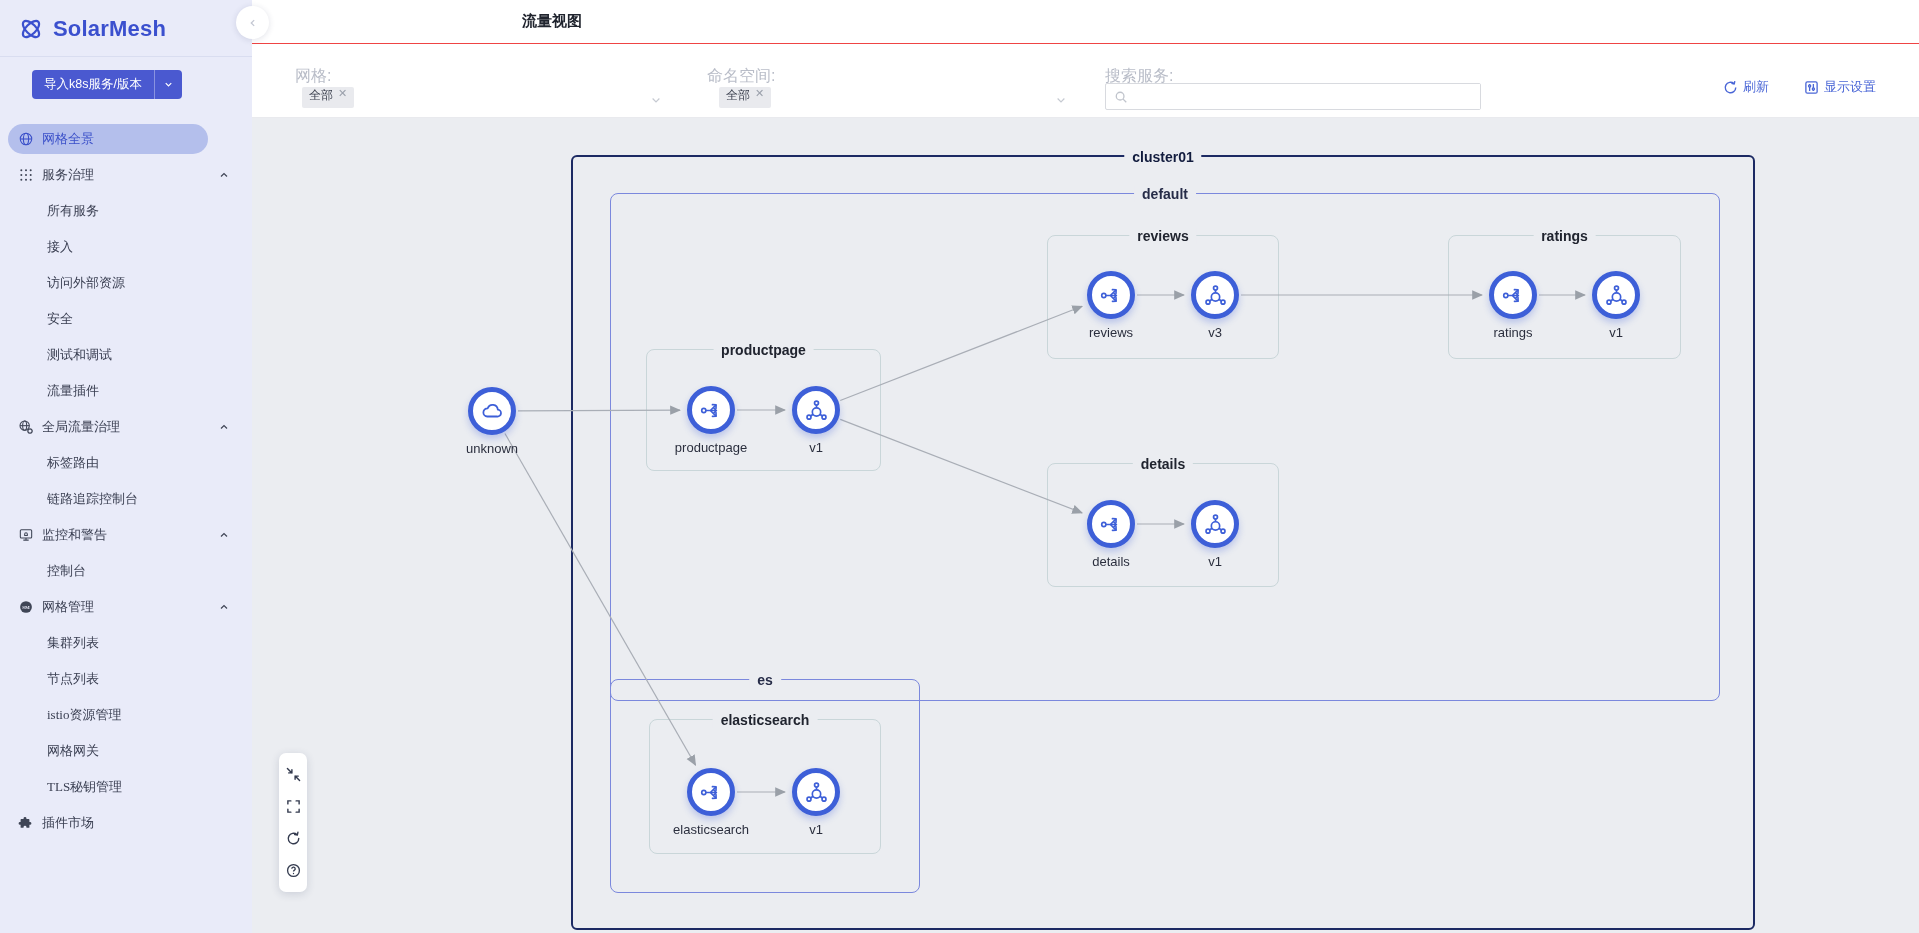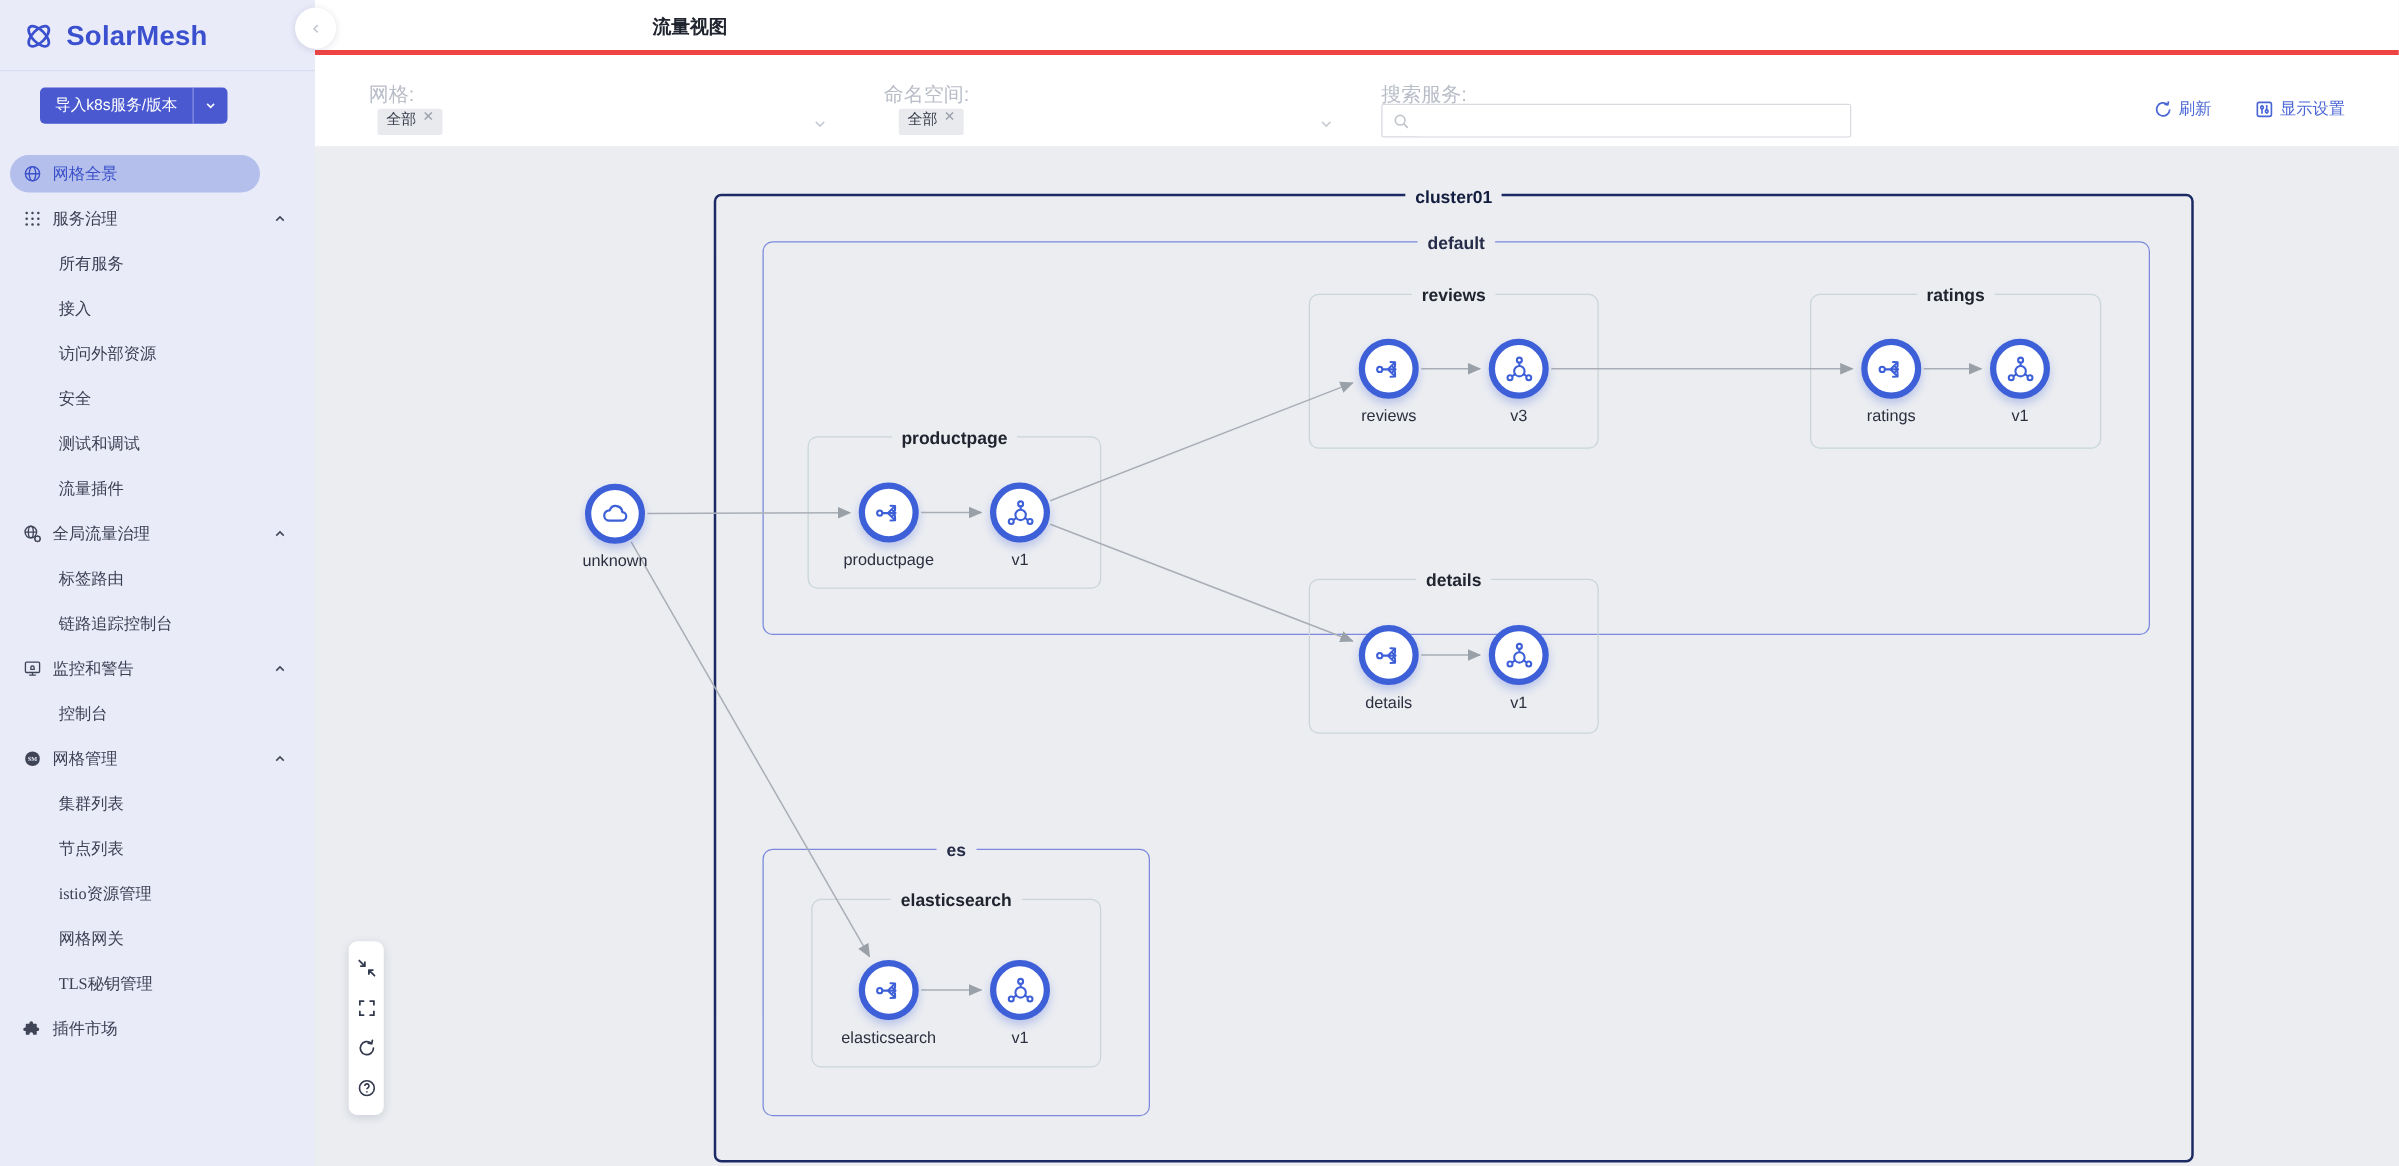--- a/index.html
+++ b/index.html
@@ -26,21 +26,21 @@
   .mrow .mlabel { position:absolute; left:42px; white-space:nowrap; }
   .mrow.sub .mlabel { left:47px; }
   .mrow .mchev { position:absolute; right:22px; width:12px; height:12px; color:#3f4556; }
   .mrow.active-pill { }
   .pill-bg { position:absolute; left:8px; right:44px; top:3px; bottom:3px;
     background:#b4bfec; border-radius:15px; }
   .mrow.active-pill .mlabel, .mrow.active-pill .micon { color:#3b50c9; z-index:1; }
 
   
   .header { position:absolute; left:252px; top:0; width:1667px; height:44px;
-    background:#fff; border-bottom:4px solid #ef4444; z-index:4; }
+    background:#fff; border-bottom:1px solid #ef4444; z-index:4; }
   .page-title { position:absolute; left:270px; top:12px; font-size:15px;
     font-weight:bold; color:#20242e; }
   .collapse-btn { position:absolute; left:236px; top:6px; width:33px; height:33px;
     border-radius:50%; background:#fff; box-shadow:0 1px 6px rgba(40,50,90,.14);
     z-index:8; display:flex; align-items:center; justify-content:center;
     color:#c3c7d2; cursor:pointer; }
 
   .filterbar { position:absolute; left:252px; top:44px; width:1667px; height:74px;
     background:#fff; border-bottom:1px solid #e9eaee; z-index:3; }
   .f-label { position:absolute; top:22px; font-size:16px; color:#b9bdc8; }
@@ -323,21 +323,21 @@
         <svg viewBox="0 0 16 16" fill="none" stroke="currentColor" stroke-width="1.4">
           <circle cx="8" cy="8" r="6.3"></circle>
           <path d="M6.2 6.2 a1.8 1.8 0 1 1 2.6 1.6 c-.5.3-.8.6-.8 1.2"></path>
           <circle cx="8" cy="11.2" r=".7" fill="currentColor" stroke="none"></circle>
         </svg>
       </span>
     </div>
 <div class="gbox cluster" style="left: 319px; top: 37px; width: 1184px; height: 775px;">
       <span class="gbox-label">cluster01</span>
     </div>
-    <div class="gbox namespace" style="left: 358px; top: 75px; width: 1110px; height: 315px;">
+    <div class="gbox namespace" style="left: 358px; top: 75px; width: 1110px; height: 508px;">
       <span class="gbox-label">default</span>
     </div>
     <div class="gbox namespace" style="left: 358px; top: 561px; width: 310px; height: 214px;">
       <span class="gbox-label">es</span>
     </div>
     <div class="gbox group" style="left: 394px; top: 231px; width: 235px; height: 122px;">
       <span class="gbox-label">productpage</span>
     </div>
     <div class="gbox group" style="left: 795px; top: 117px; width: 232px; height: 124px;">
       <span class="gbox-label">reviews</span>

